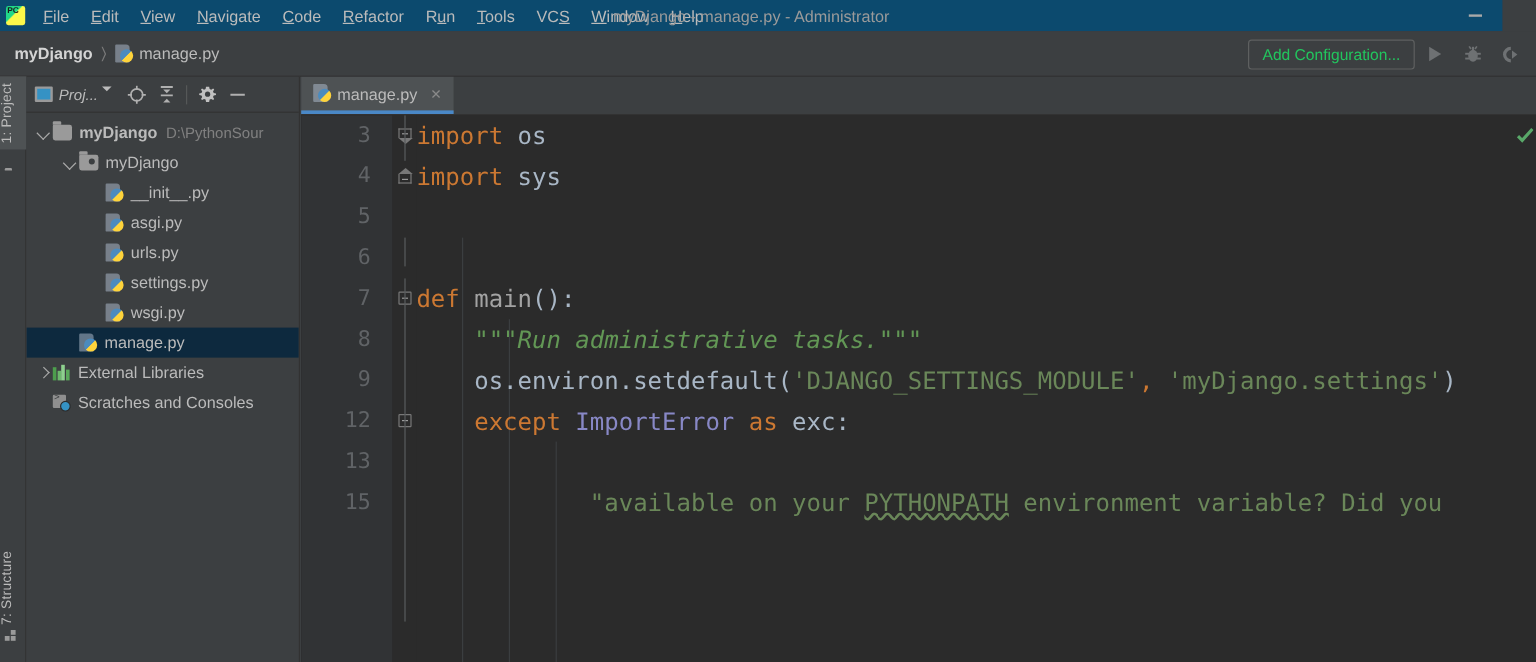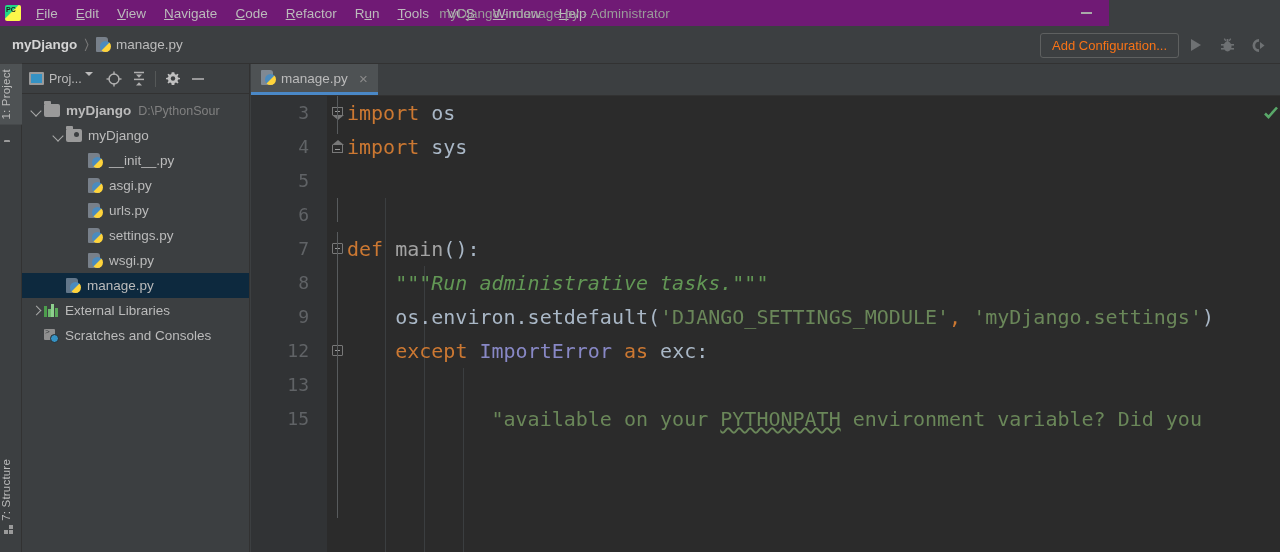--- a/index.html
+++ b/index.html
@@ -8,22 +8,22 @@
     width: 1280px; height: 552px;
     overflow: hidden;
     background: #3c3f41;
     font-family: "Liberation Sans", sans-serif;
     -webkit-font-smoothing: antialiased;
   }
   #app { position: relative; width: 1280px; height: 552px; }
 
   
   .titlebar {
-    position: absolute; top: 0; left: 0; width: 1109px; height: 26px;
-    background: #701a75;
+    position: absolute; top: 0; left: 0; width: 1252px; height: 26px;
+    background: #0c4a6e;
     display: flex; align-items: center;
   }
   .pc-logo {
     width: 16px; height: 16px; margin: 0 6px 0 5px;
     background: linear-gradient(135deg,#21d789 0%,#21d789 40%,#fcf84a 45%,#fcf84a 100%);
     border-radius: 2px; position: relative; flex: 0 0 auto;
   }
   .pc-logo::after {
     content: "PC"; position: absolute; left: 1px; top: 1px;
     font-size: 7px; font-weight: bold; color: #1b1b1b;
@@ -73,21 +73,21 @@
     background:#a9b7c6; opacity:.55; border-radius:1px 3px 1px 1px;
   }
   .py-ico .pb {
     position:absolute; left:4px; top:4px; width:11px; height:11px;
     background: linear-gradient(135deg,#4b8bbe 0%,#4b8bbe 48%,#ffd43b 52%,#ffd43b 100%);
     border-radius: 50%;
   }
   .runbar { position: absolute; right: 8px; top: 26px; height: 38px;
     display: flex; align-items: center; }
   .addconf {
-    font-size: 13px; color: #f97316; border: 1px solid #5e6060;
+    font-size: 13px; color: #22c55e; border: 1px solid #5e6060;
     border-radius: 3px; padding: 4px 11px; background: #3c3f41;
     white-space: nowrap;
   }
   .tbtn { width: 28px; height: 28px; display:flex; align-items:center;
     justify-content:center; margin-left: 3px; border-radius: 3px; }
   .tri-run {
     width:0; height:0; border-left: 10px solid #6e7173;
     border-top: 6px solid transparent; border-bottom: 6px solid transparent;
   }
 
@@ -121,21 +121,21 @@
 
   
   .proj-panel {
     position: absolute; left: 22px; top: 64px; width: 228px; height: 488px;
     background: #3c3f41; border-right: 1px solid #323232;
   }
   .proj-head {
     height: 30px; display: flex; align-items: center; padding: 0 4px;
     border-bottom: 1px solid #323232;
   }
-  .proj-sel { display:flex; padding: 2px 3px; border-radius:2px;}
+  .proj-sel { display:flex; padding: 2px 3px; border-radius:2px;font-style:italic;}
   .proj-box {
     width: 15px; height: 13px; border: 2px solid #9a9a9a; border-radius: 1px;
     background: #3592c4; margin-right: 5px; flex:0 0 auto;
   }
   .proj-lbl { font-size: 12.5px; color: #bbbbbb; }
   .caret {
     width: 0; height: 0; border-left: 4px solid transparent;
     border-right: 4px solid transparent; border-top: 4px solid #bbbbbb;
     margin-left: 3px;
   }

